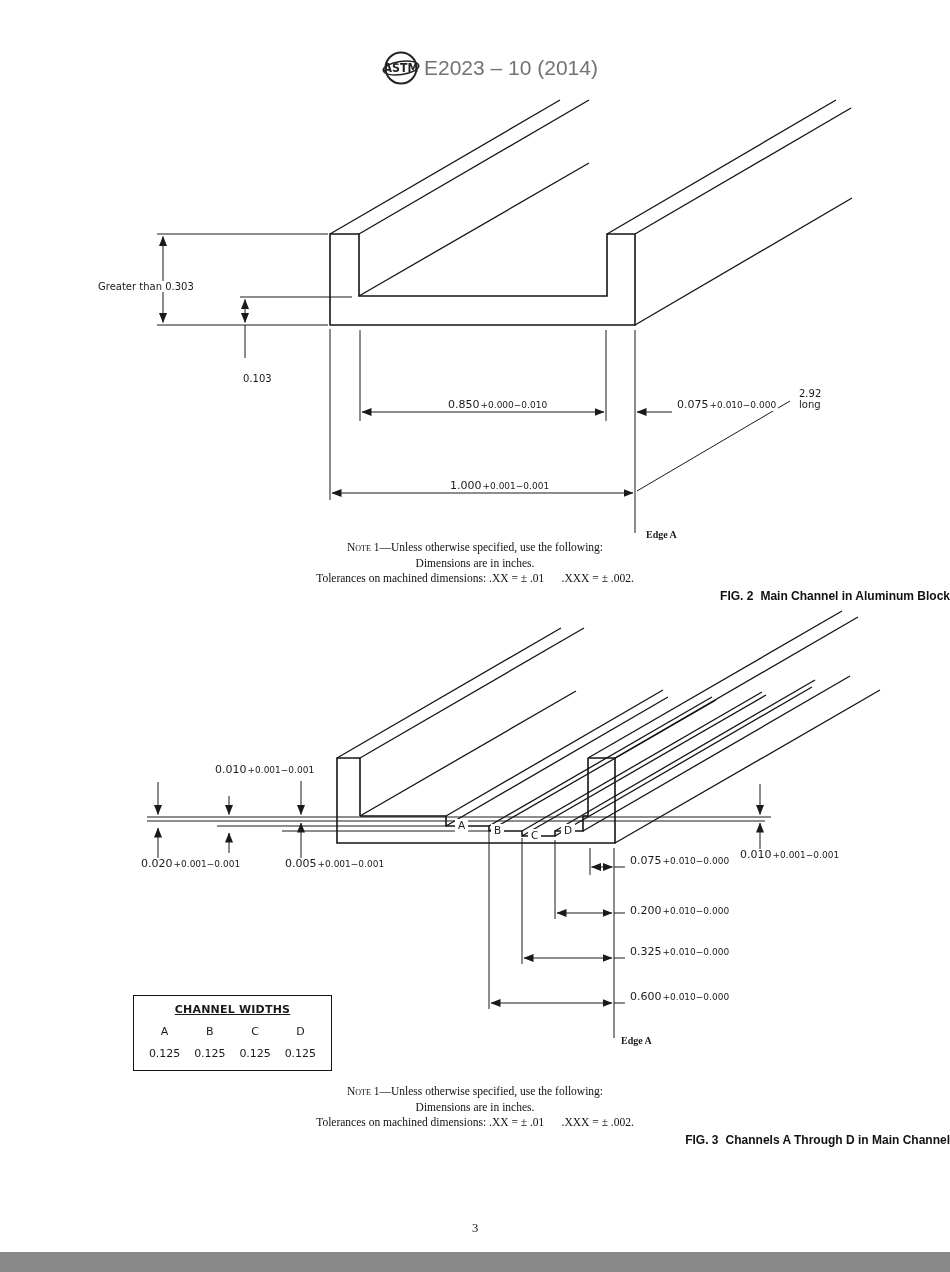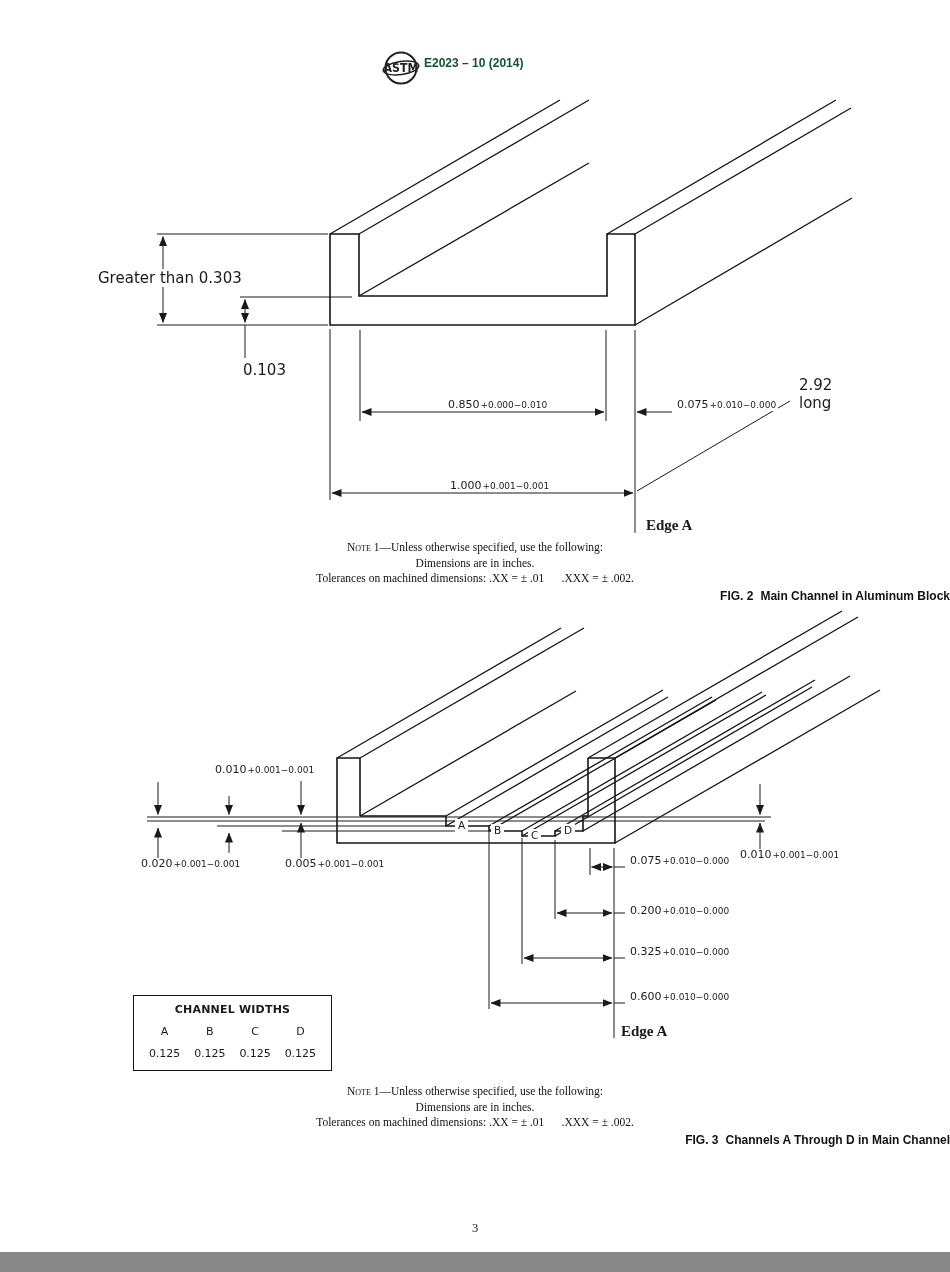--- a/index.html
+++ b/index.html
@@ -6,35 +6,35 @@
   #page{position:relative;width:950px;height:1252px;background:#ffffff;margin:0 auto;
         font-family:"DejaVu Sans",sans-serif;color:#1a1a1a;overflow:hidden;}
   svg{position:absolute;left:0;top:0;}
   .blk{fill:none;stroke:#141414;stroke-width:1.6px;}
   .dg{fill:none;stroke:#141414;stroke-width:1.3px;}
   .dm{fill:none;stroke:#1a1a1a;stroke-width:1px;}
   .dim{position:absolute;display:flex;align-items:center;background:#fff;
        font-size:11px;line-height:1.1;padding:0 2px;white-space:nowrap;}
   .dim .tol{display:flex;justify-content:center;
        font-size:9px;line-height:1.2;margin-left:1px;}
-  .lbl{position:absolute;font-size:15px;background:#fff;padding:0 2px;white-space:nowrap;}
+  .lbl{position:absolute;font-size:10px;background:#fff;padding:0 2px;white-space:nowrap;margin-top:12px;}
   .bold{font-weight:bold;font-family:Liberation Serif, serif;}
   .gl{position:absolute;font-size:10.5px;background:#fff;padding:0 3px;line-height:13px;}
   .note{position:absolute;left:0;width:100%;text-align:center;
         font-family:"Liberation Serif",serif;font-size:11.5px;color:#111;white-space:pre;}
   .sc{font-variant:small-caps;}
   .cap{position:absolute;left:0;width:100%;text-align:right;
        font-family:"Liberation Sans",sans-serif;font-size:12px;font-weight:bold;color:#111;}
   .cap .gap{display:inline-block;width:7px;}
   #hdr{position:absolute;left:0;top:46px;width:100%;height:40px;}
   #hdr .title{position:absolute;left:424px;top:10px;font-family:"Liberation Sans",sans-serif;
-       font-size:12px;font-weight:bold;color:#14532d;}
+       font-size:21px;font-weight:normal;color:#737373;}
   #tbl{position:absolute;left:133px;top:995px;width:199px;height:76px;
        border:1.6px solid #141414;box-sizing:border-box;}
-  #tbl .t{margin-top:7px;text-align:center;font-size:11px;font-weight:bold;letter-spacing:.2px;}
+  #tbl .t{margin-top:7px;text-align:center;font-size:11px;font-weight:bold;letter-spacing:.2px;text-decoration:underline;}
   #tbl .row{display:grid;grid-template-columns:1fr 1fr 1fr 1fr;text-align:center;
        font-size:11px;margin-top:9px;padding:0 8px;}
   #pgnum{position:absolute;left:0;top:1221px;width:100%;text-align:center;
        font-family:"Liberation Serif",serif;font-size:12.5px;color:#111;}
 </style>
 </head>
 <body>
 
 <div id="page">
 

